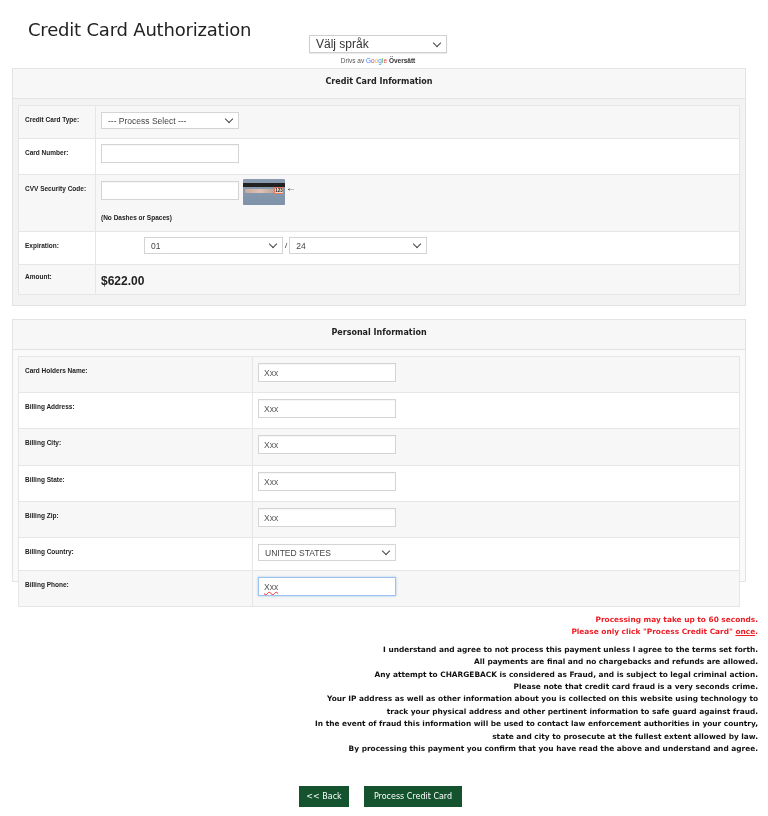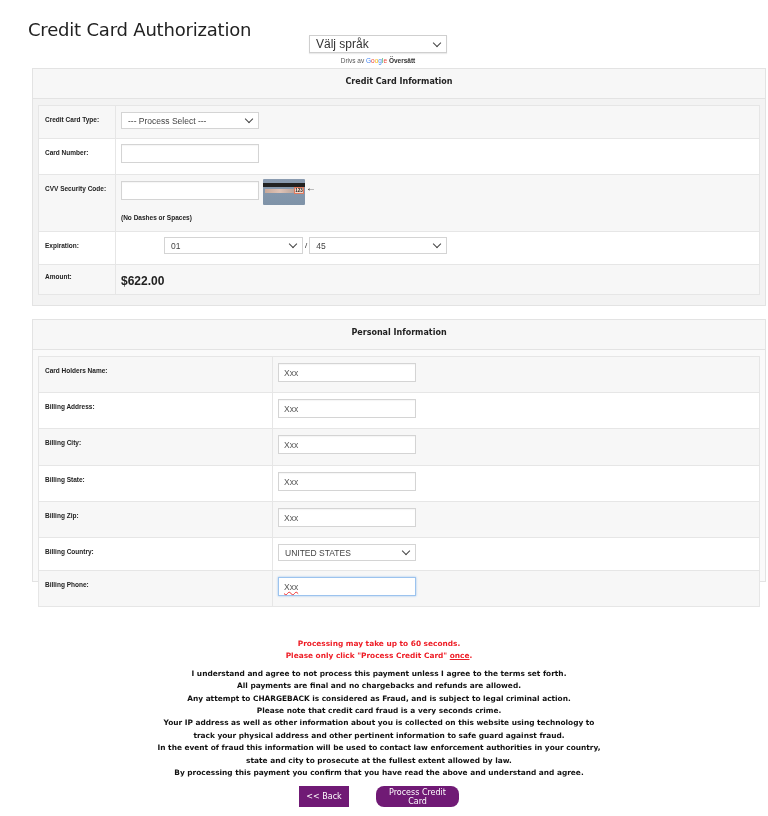--- a/index.html
+++ b/index.html
@@ -6,21 +6,21 @@
   html, body { margin: 0; padding: 0; background: #ffffff; }
   body { width: 768px; height: 816px; position: relative; overflow: hidden; font-family: "Liberation Sans", sans-serif; color: #222; }
   .page-title { position: absolute; left: 12px; top: 3px; font-size: 18px; font-weight: normal; color: #222; font-family: "DejaVu Sans", sans-serif; margin: 16px; letter-spacing: -0.2px; }
   .lang-wrap { position: absolute; left: 309px; top: 35px; width: 138px; }
   .lang-select { width: 138px; height: 18px; border: 1px solid #cfcfcf; background: #fff; font-size: 12px; color: #333; padding: 0 6px; display: flex; align-items: center; justify-content: space-between; box-shadow: 0 1px 1px rgba(0,0,0,0.08); }
   .chev { width: 6px; height: 6px; border-right: 1.6px solid #444; border-bottom: 1.6px solid #444; transform: rotate(45deg); margin-top: -3px; }
   .powered { position: absolute; left: 309px; top: 57px; width: 138px; text-align: center; font-size: 6.5px; color: #555; }
   .g-b { color: #4285f4; } .g-r { color: #ea4335; } .g-y { color: #fbbc05; } .g-g { color: #34a853; }
   .powered .translate { color: #333; font-weight: bold; }
 
-  .panel { position: absolute; left: 12px; width: 734px; border: 1px solid #e3e3e3; background: #f3f3f3; margin-left: 20px; }
+  .panel { position: absolute; left: 12px; width: 734px; border: 1px solid #e3e3e3; background: #f3f3f3; }
   .panel-head { height: 30px; background: #f7f7f7; border-bottom: 1px solid #e3e3e3; text-align: center; font-family: "DejaVu Sans", sans-serif; font-size: 8px; font-weight: bold; color: #222; line-height: 26px; }
   .panel-body { padding: 6px 5px 0 5px; }
   table.form { width: 100%; border-collapse: collapse; border: 1px solid #e3e3e3; }
   table.form td { border: 1px solid #e6e6e6; vertical-align: top; font-size: 6.5px; font-weight: bold; color: #222; }
   table.form tr.odd td { background: #f7f7f7; }
   table.form tr.even td { background: #ffffff; }
   .lbl { padding: 10px 6px; }
   .val { padding: 6px 5px; }
   .inp { height: 19px; border: 1px solid #d4d4d4; background: #fff; font-size: 8.5px; color: #555; padding: 0 5px; display: flex; align-items: center; box-shadow: inset 0 1px 1px rgba(0,0,0,0.04); font-weight: normal; }
   .sel { height: 17px; border: 1px solid #d4d4d4; background: #fff; font-size: 8.5px; color: #444; padding: 0 6px; display: flex; align-items: center; justify-content: space-between; font-weight: normal; }
@@ -30,25 +30,25 @@
   .hint { font-size: 6.5px; font-weight: bold; margin-top: 9px; }
   .cvv-row { display: flex; align-items: flex-start; }
   .card-img { width: 42px; height: 26px; margin-left: 4px; margin-top: -2px; position: relative; background: linear-gradient(180deg, #8a9bb0 0%, #7f93a8 100%); border-radius: 1px; }
   .card-img .stripe { position: absolute; left: 0; right: 0; top: 4px; height: 4px; background: #222; }
   .card-img .sig { position: absolute; left: 2px; right: 10px; top: 10px; height: 4px; background: linear-gradient(90deg, #c9a99a, #e0c3b6, #b8a39a); }
   .card-img .code { position: absolute; right: 1px; top: 8px; width: 10px; height: 7px; background: #f3d7c9; border: 1px solid #e07a5f; font-size: 4.5px; line-height: 5px; text-align: center; color: #222; }
   .arrow { font-size: 10px; line-height: 10px; margin-top: 2px; margin-left: 1px; color: #111; }
   .exp-row { display: flex; align-items: center; padding-left: 43px; }
   .exp-sep { font-size: 8px; margin: 0 2px; font-weight: normal; }
 
-  .notes { position: absolute; left: 0; top: 638px; width: 758px; text-align: center; font-family: "DejaVu Sans", sans-serif; font-size: 7.4px; font-weight: bold; line-height: 12.4px; color: #111; }
+  .notes { position: absolute; left: 0; top: 614px; width: 758px; text-align: right; font-family: "DejaVu Sans", sans-serif; font-size: 7.4px; font-weight: bold; line-height: 12.4px; color: #111; }
   .notes .red { color: #ee1c25; }
   .notes .red u { text-decoration: underline; }
   .notes .gap { height: 5px; }
-  .btn { position: absolute; top: 786px; height: 21px; background: #701a75; color: #fff; font-size: 8px; display: flex; align-items: center; justify-content: center; border: none; font-family: "DejaVu Sans", sans-serif; }
+  .btn { position: absolute; top: 786px; height: 21px; background: #14532d; color: #fff; font-size: 8px; display: flex; align-items: center; justify-content: center; border: none; font-family: "DejaVu Sans", sans-serif; }
 </style>
 </head>
 <body>
 
 <h1 class="page-title">Credit Card Authorization</h1>
 
 <div class="lang-wrap">
   <div class="lang-select">
     <span>Välj språk</span>
     <span class="chev"></span>
@@ -102,21 +102,21 @@
       <tr class="even" style="height:33px;">
         <td class="lbl">Expiration:</td>
         <td class="val" style="padding-top:5px;">
           <div class="exp-row">
             <div class="sel" style="width:139px;">
               <span>01</span>
               <span class="chev"></span>
             </div>
             <span class="exp-sep">/</span>
             <div class="sel" style="width:138px;">
-              <span>45</span>
+              <span>24</span>
               <span class="chev"></span>
             </div>
           </div>
         </td>
       </tr>
       <tr class="odd" style="height:25px;">
         <td class="lbl" style="padding-top:8px;">Amount:</td>
         <td class="val">
               <div class="amount">$622.00</div>
             </td>
@@ -196,13 +196,13 @@
   <div>Any attempt to CHARGEBACK is considered as Fraud, and is subject to legal criminal action.</div>
   <div>Please note that credit card fraud is a very seconds crime.</div>
   <div>Your IP address as well as other information about you is collected on this website using technology to</div>
   <div>track your physical address and other pertinent information to safe guard against fraud.</div>
   <div>In the event of fraud this information will be used to contact law enforcement authorities in your country,</div>
   <div>state and city to prosecute at the fullest extent allowed by law.</div>
   <div>By processing this payment you confirm that you have read the above and understand and agree.</div>
 </div>
 
 <button class="btn" style="left:299px; width:50px;">&lt;&lt; Back</button>
-<button class="btn" style="left:376px; width:83px;border-radius:8px;">Process Credit Card</button>
+<button class="btn" style="left:364px; width:98px;">Process Credit Card</button>
 
 </body></html>

